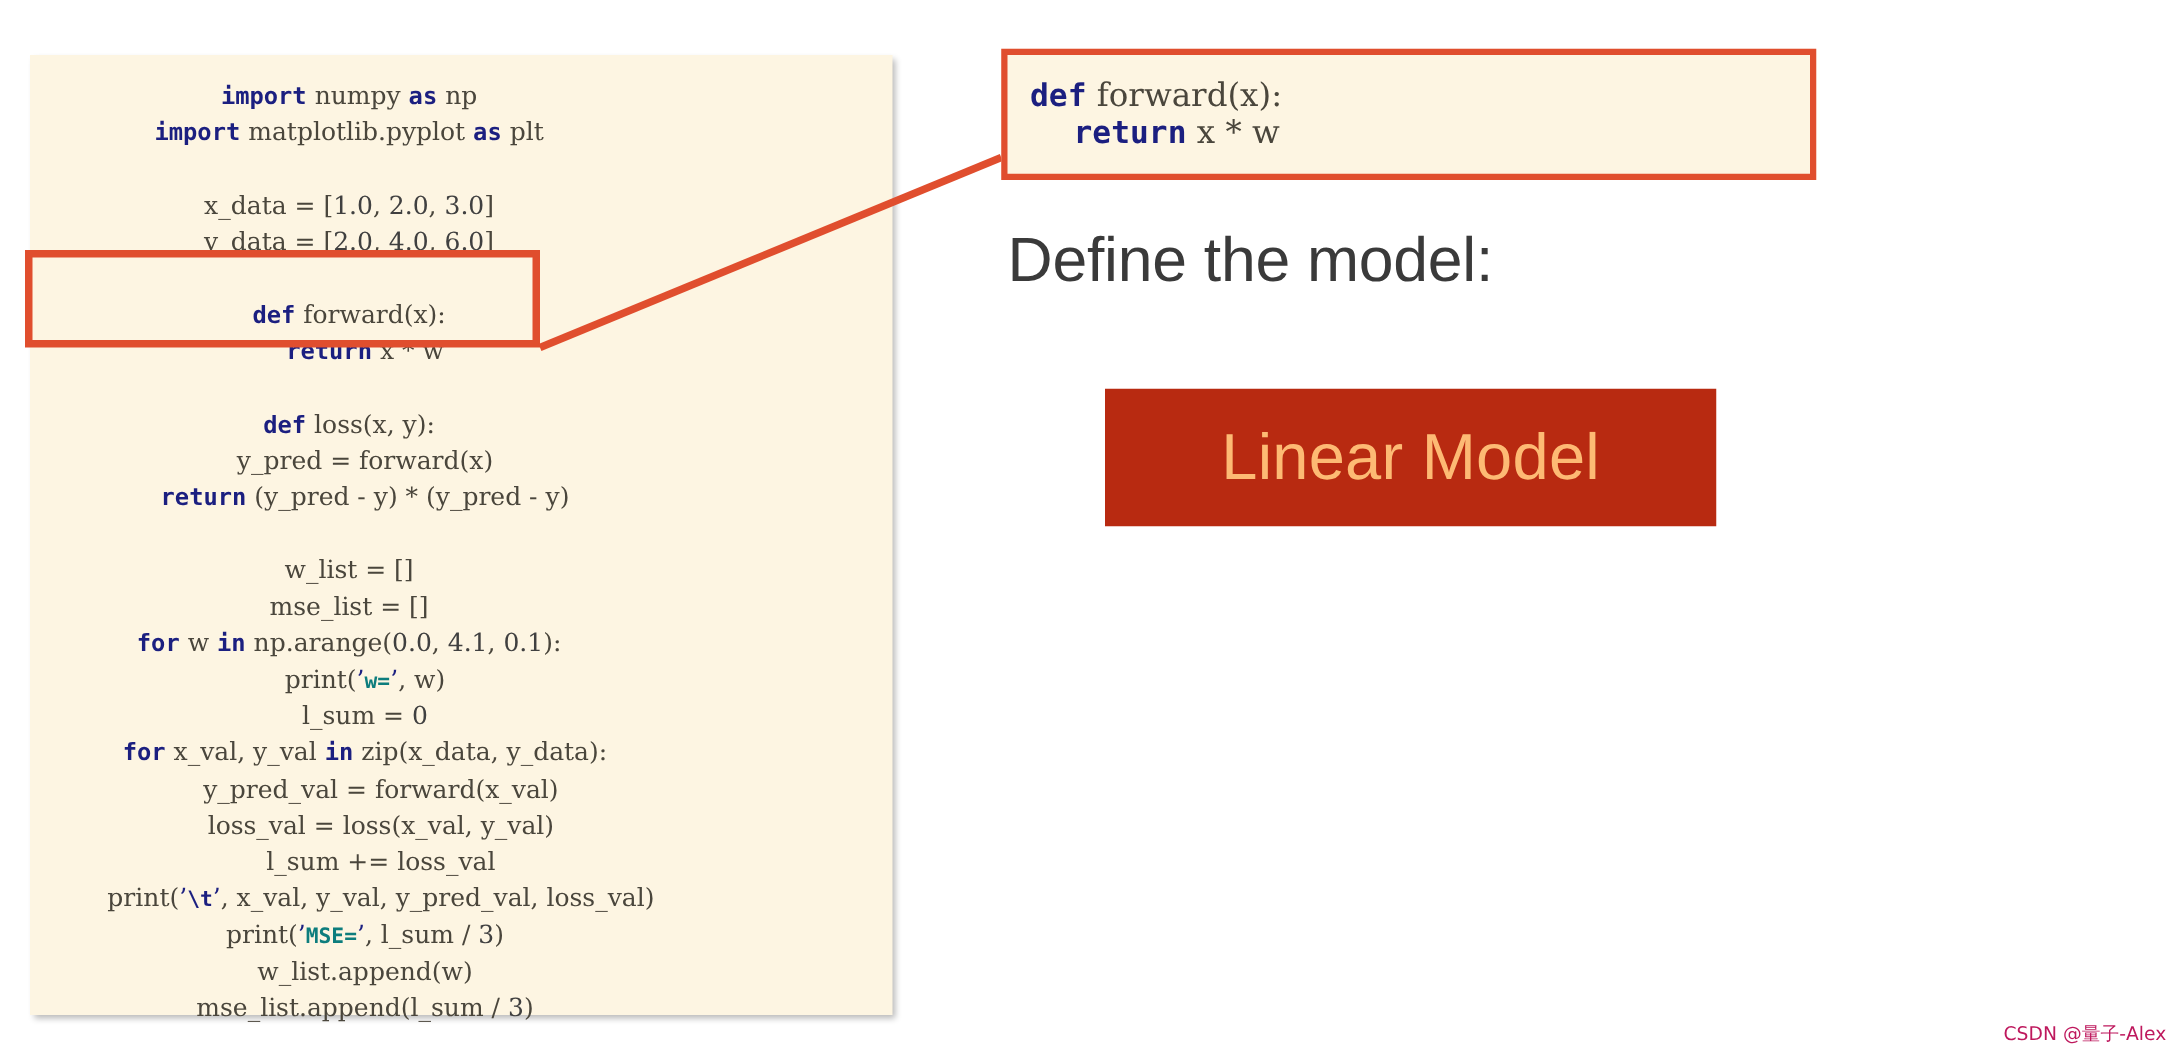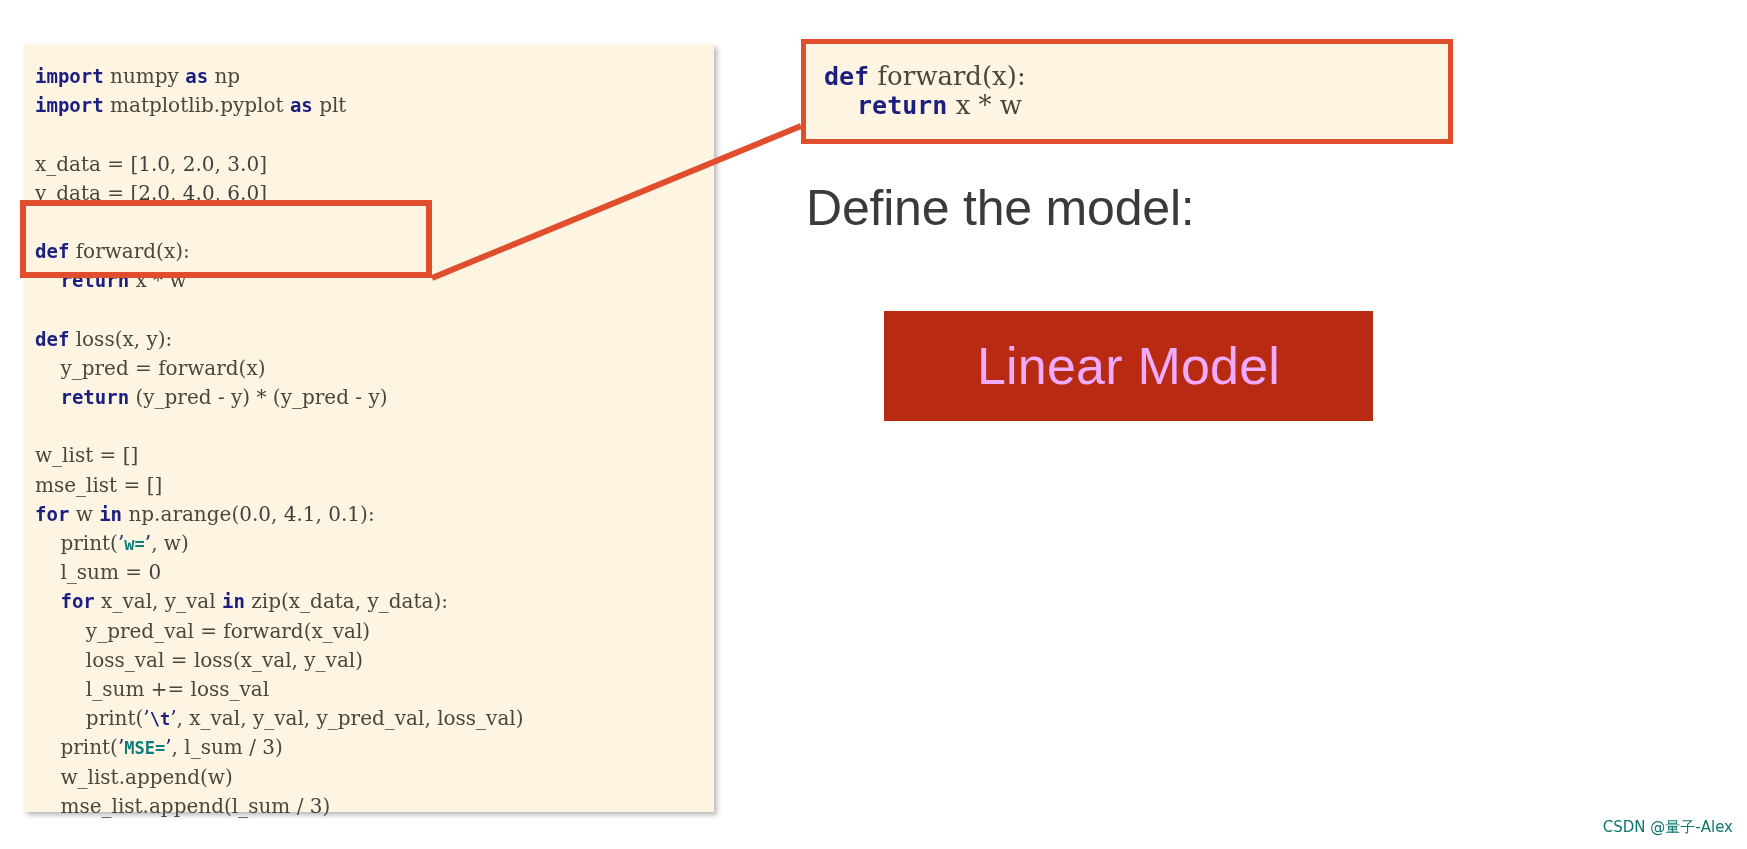--- a/index.html
+++ b/index.html
@@ -3,21 +3,21 @@
 <meta charset="utf-8">
 <style>
   html,body{margin:0;padding:0;}
   body{
     width:1747px;height:849px;
     background:#ffffff;
     font-family:"Liberation Sans",sans-serif;
     position:relative;
     overflow:hidden;
   }
-  .stage{position:absolute;left:0;top:0;width:1747px;height:849px;}
+  .stage{position:absolute;left:0;top:0;width:1747px;height:849px;text-align:center;}
 
   
   #code-panel{
     position:absolute;
     left:24px;top:44px;
     width:690px;height:768px;
     background:#fdf5e2;
     box-shadow:3px 3px 5px rgba(0,0,0,0.28);
     z-index:2;
   }
@@ -91,21 +91,21 @@
     width:489px;height:252px;
     z-index:3;
   }
   #model-card-header{
     width:100%;height:110px;
     background:#b82a11;
     display:flex;align-items:center;justify-content:center;
     box-sizing:border-box;
   }
   #model-card-title{
-    color:#f0abfc;
+    color:#fdba74;
     font-size:52px;
     font-family:"Liberation Sans",sans-serif;
     letter-spacing:0.2px;
   }
   #model-card-body{
     width:100%;height:142px;
     background:#ffffff;
     border:2px solid #b82a11;
     border-top:none;
     box-sizing:border-box;
@@ -118,21 +118,21 @@
     color:#3d3d3d;
     white-space:nowrap;
     letter-spacing:2px;
   }
 
   
   #watermark{
     position:absolute;
     right:14px;bottom:12px;
     font-size:15px;
-    color:#0f766e;
+    color:#be185d;
     font-family:"DejaVu Sans","Liberation Sans",sans-serif;
     white-space:nowrap;
     z-index:8;
   }
 </style>
 </head>
 <body>
 
 <div class="stage">
 

